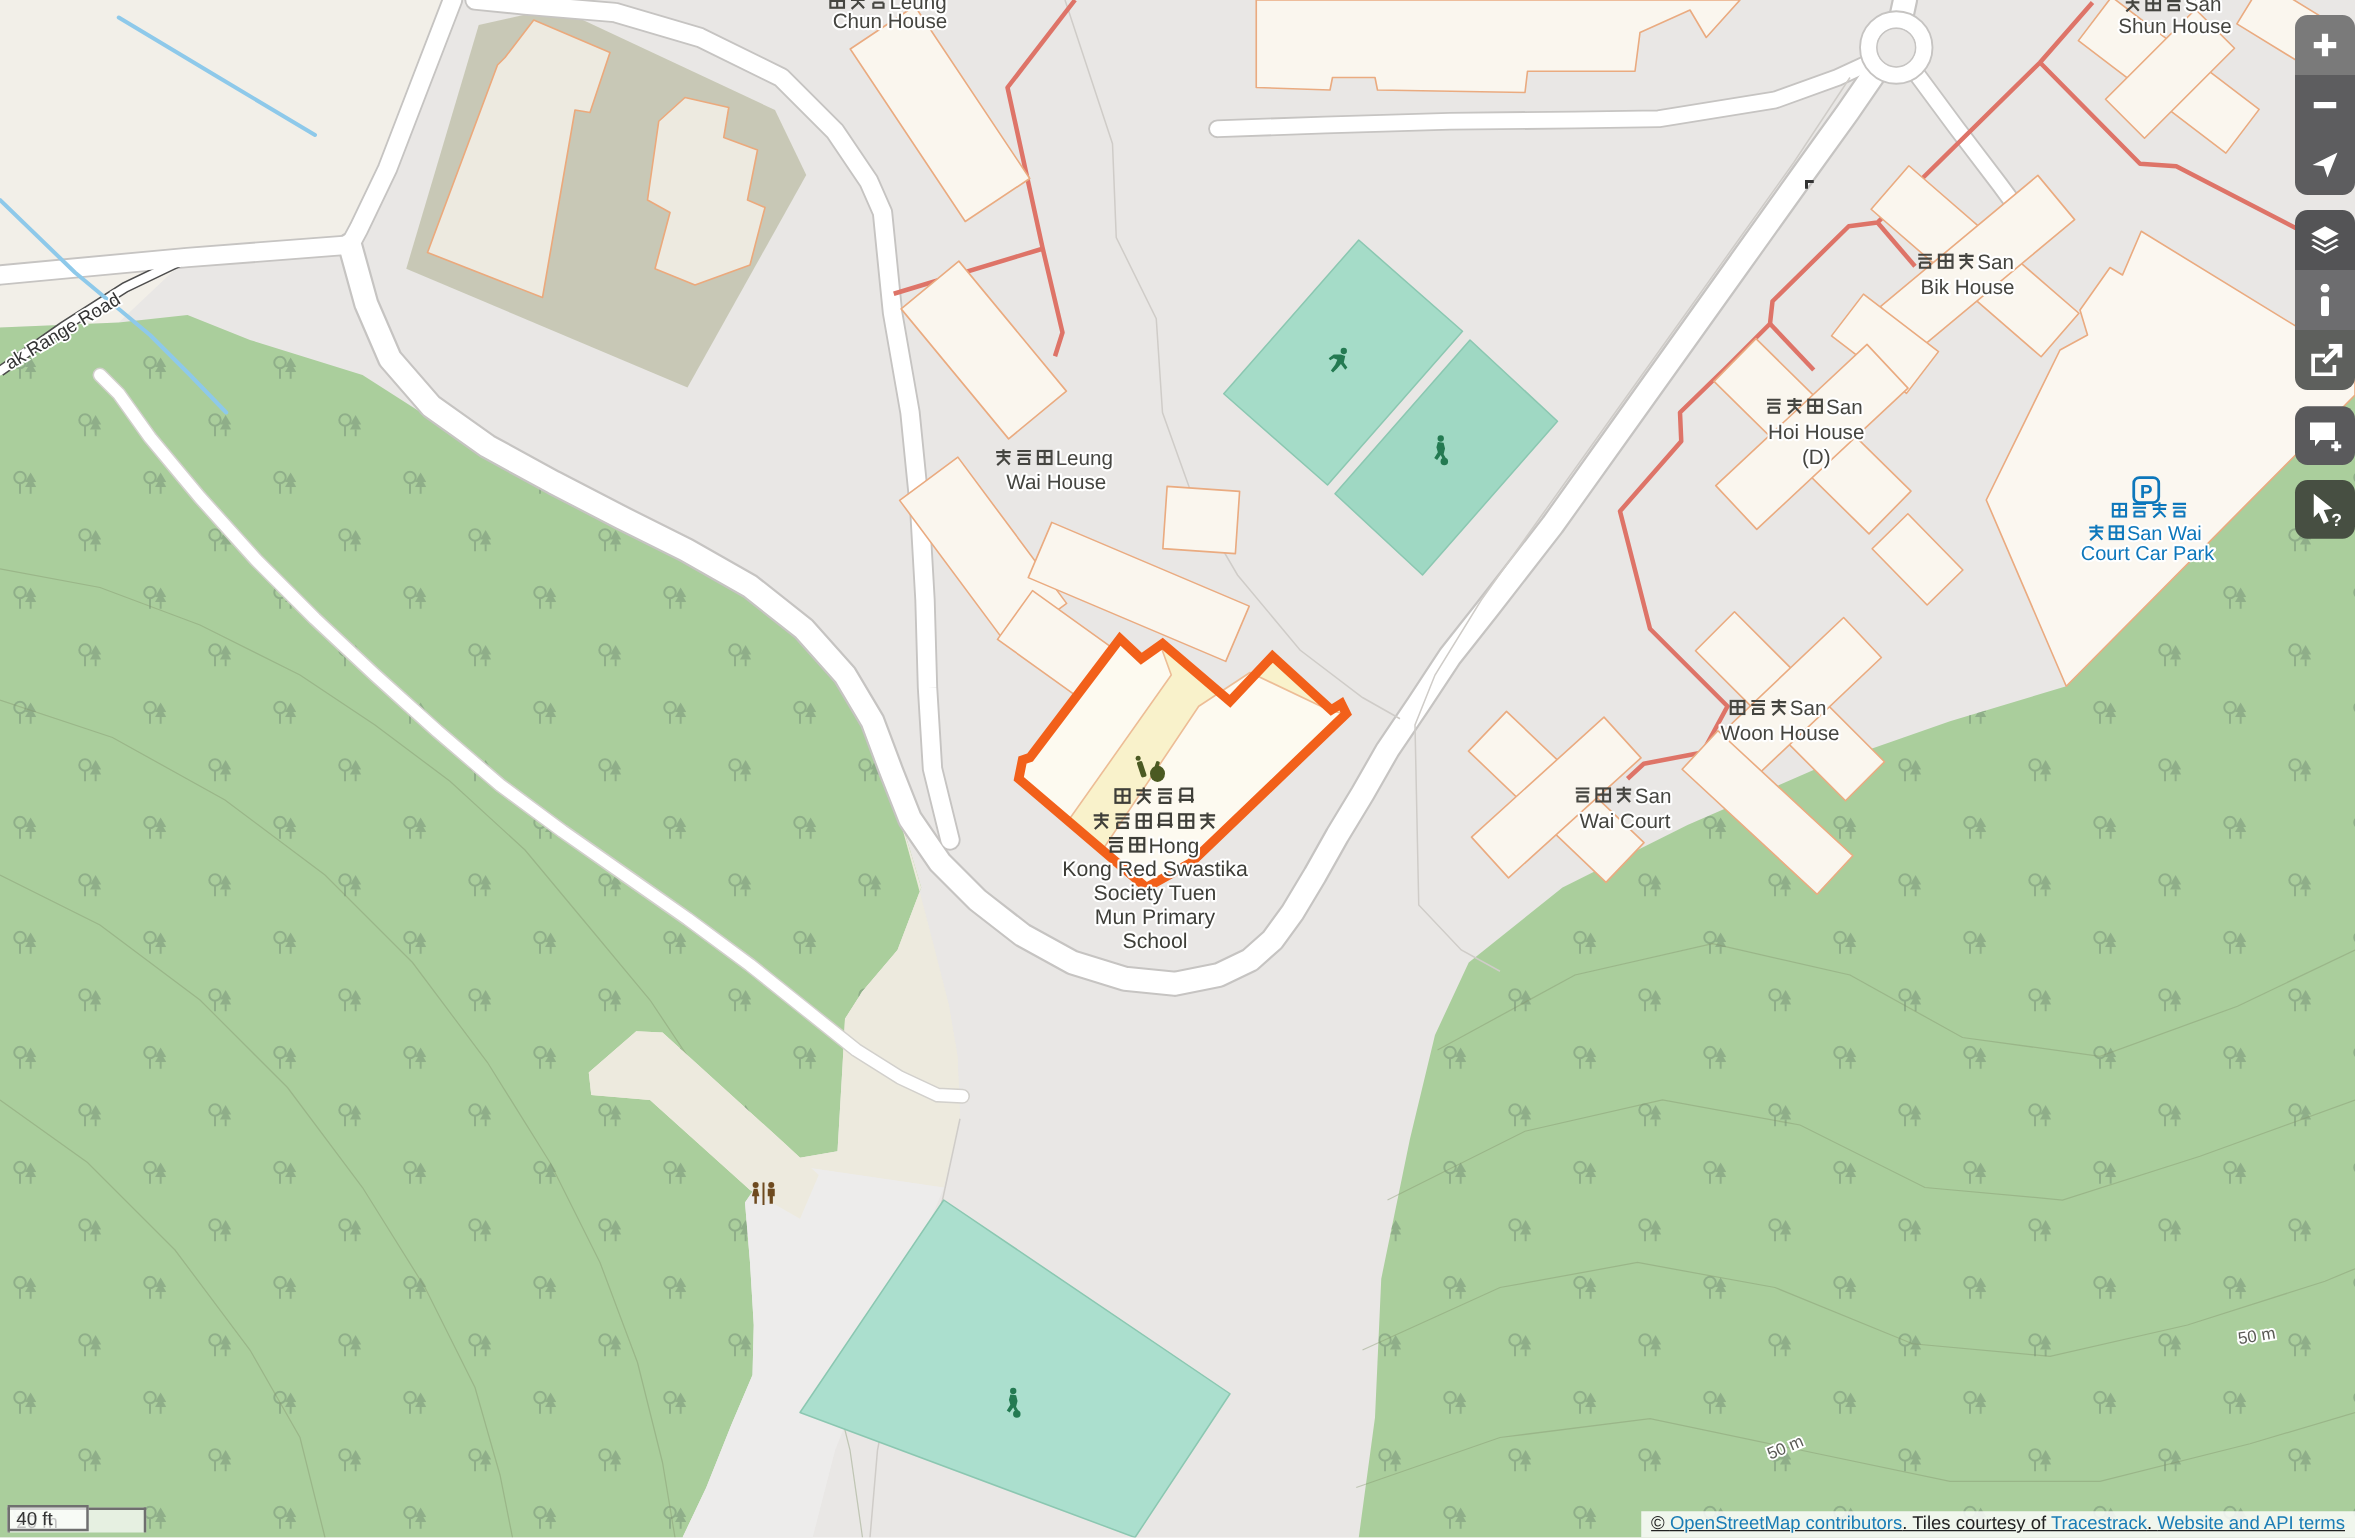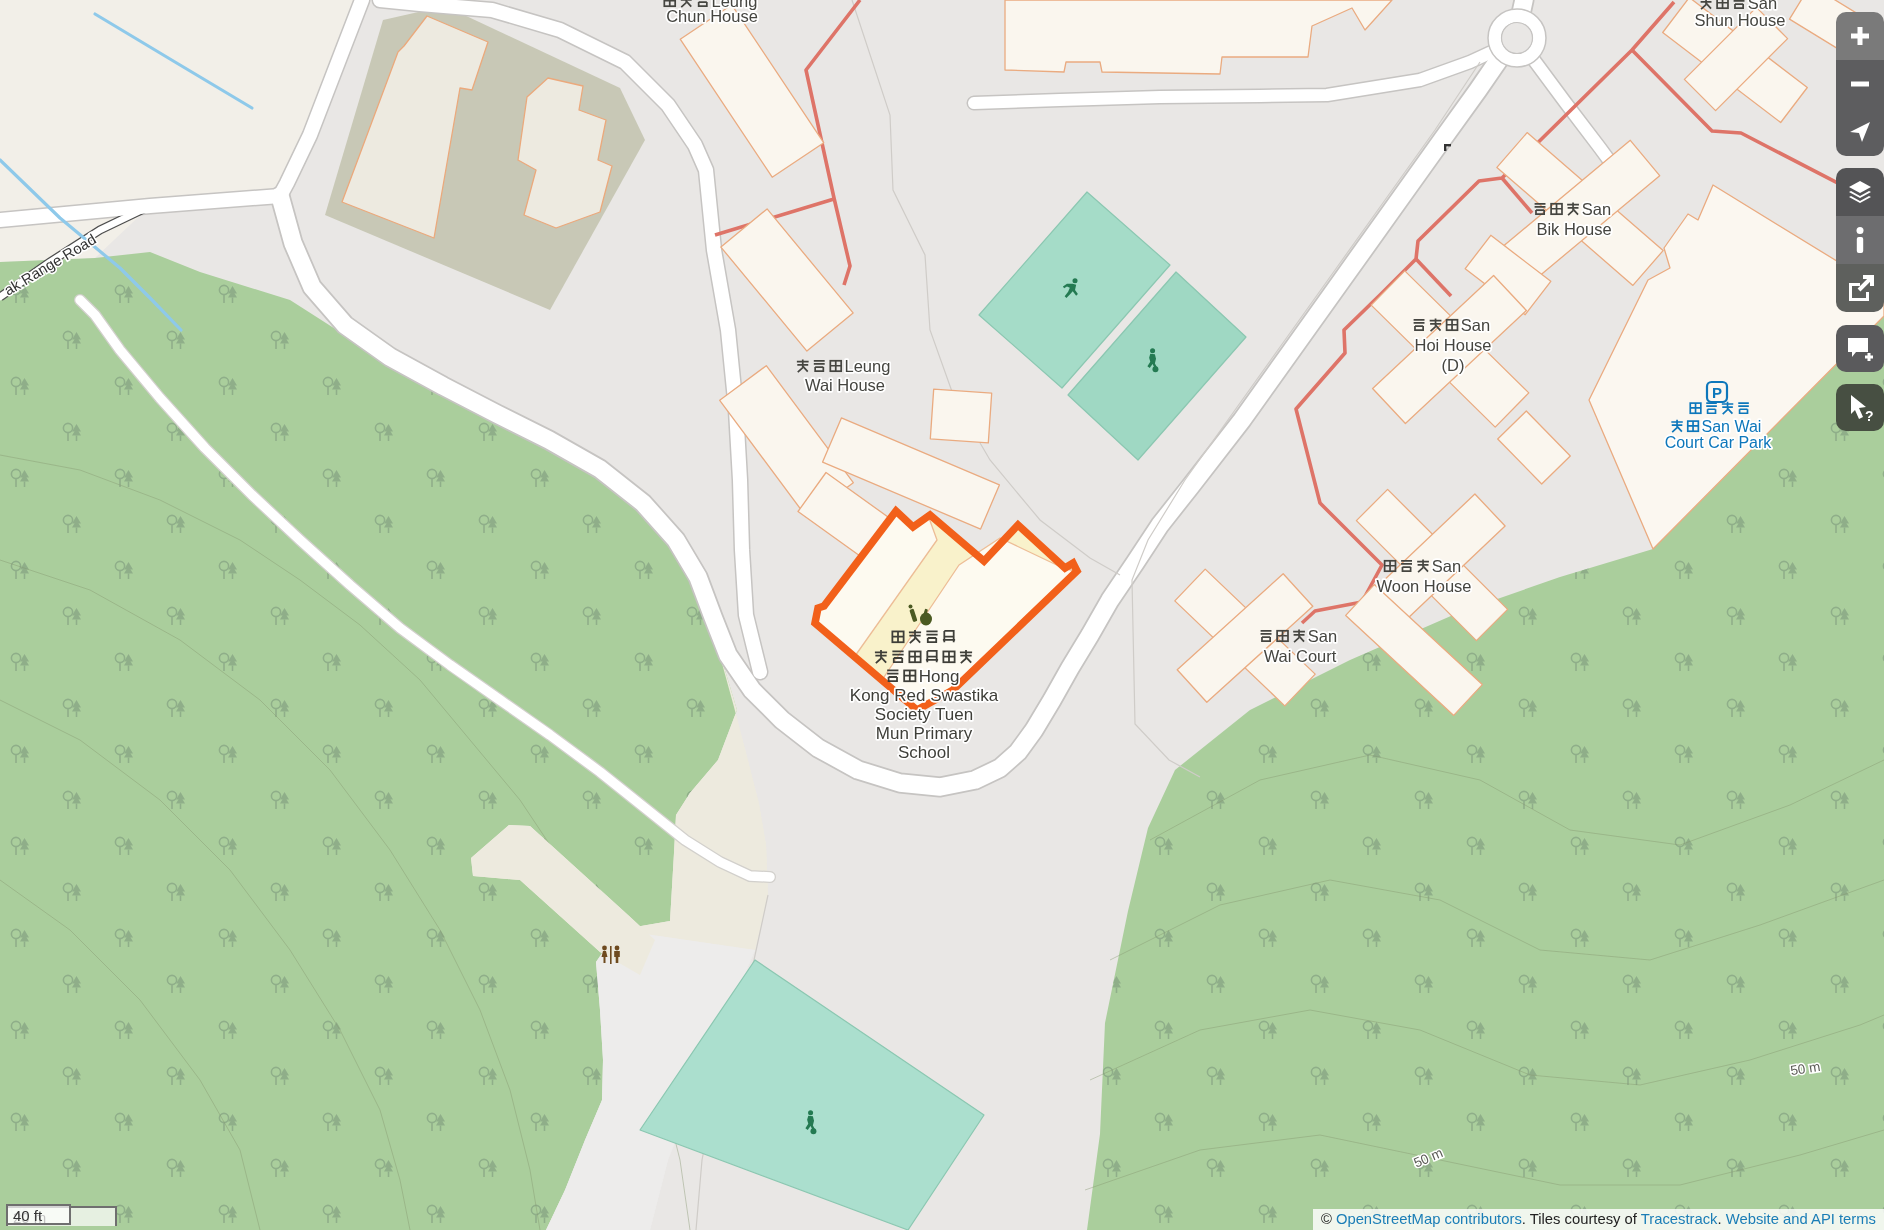--- a/index.html
+++ b/index.html
@@ -1,18 +1,18 @@
 <!DOCTYPE html>
 <html><head><meta charset="utf-8">
 <style>
 html,body{margin:0;padding:0;width:1884px;height:1230px;overflow:hidden;font-family:"Liberation Sans",sans-serif;}
 #map{position:relative;width:1884px;height:1230px;}
 .btn{position:absolute;left:1836px;width:48px;display:flex;align-items:center;justify-content:center;}
 .scale{position:absolute;left:6px;background:rgba(255,255,255,0.7);border:2px solid #6f6f6f;color:#333;font-size:15px;line-height:1;padding:2px 5px 3px;box-sizing:border-box;white-space:nowrap;}
-#attr{position:absolute;right:0;bottom:0;height:21px;line-height:21px;background:rgba(255,255,255,0.82);padding:0 8px;font-size:14.8px;color:#222;}
+#attr{position:absolute;right:0;bottom:0;height:21px;line-height:21px;background:rgba(255,255,255,0.82);padding:0 8px;font-size:14.8px;color:#222;text-decoration:underline;}
 #attr a{color:#1a7db6;text-decoration:none;}
 </style></head>
 <body>
 <div id="map">
 <svg width="1884" height="1230" viewBox="0 0 1884 1230" xmlns="http://www.w3.org/2000/svg" font-family="Liberation Sans, sans-serif">
 <defs>
 <pattern id="trees" width="104" height="92" patternUnits="userSpaceOnUse">
  <g fill="none" stroke="#7c997c" stroke-width="1.6" opacity="0.6">
   <g transform="translate(20,20)">
               <circle cx="-4" cy="-6" r="4.6"></circle>

